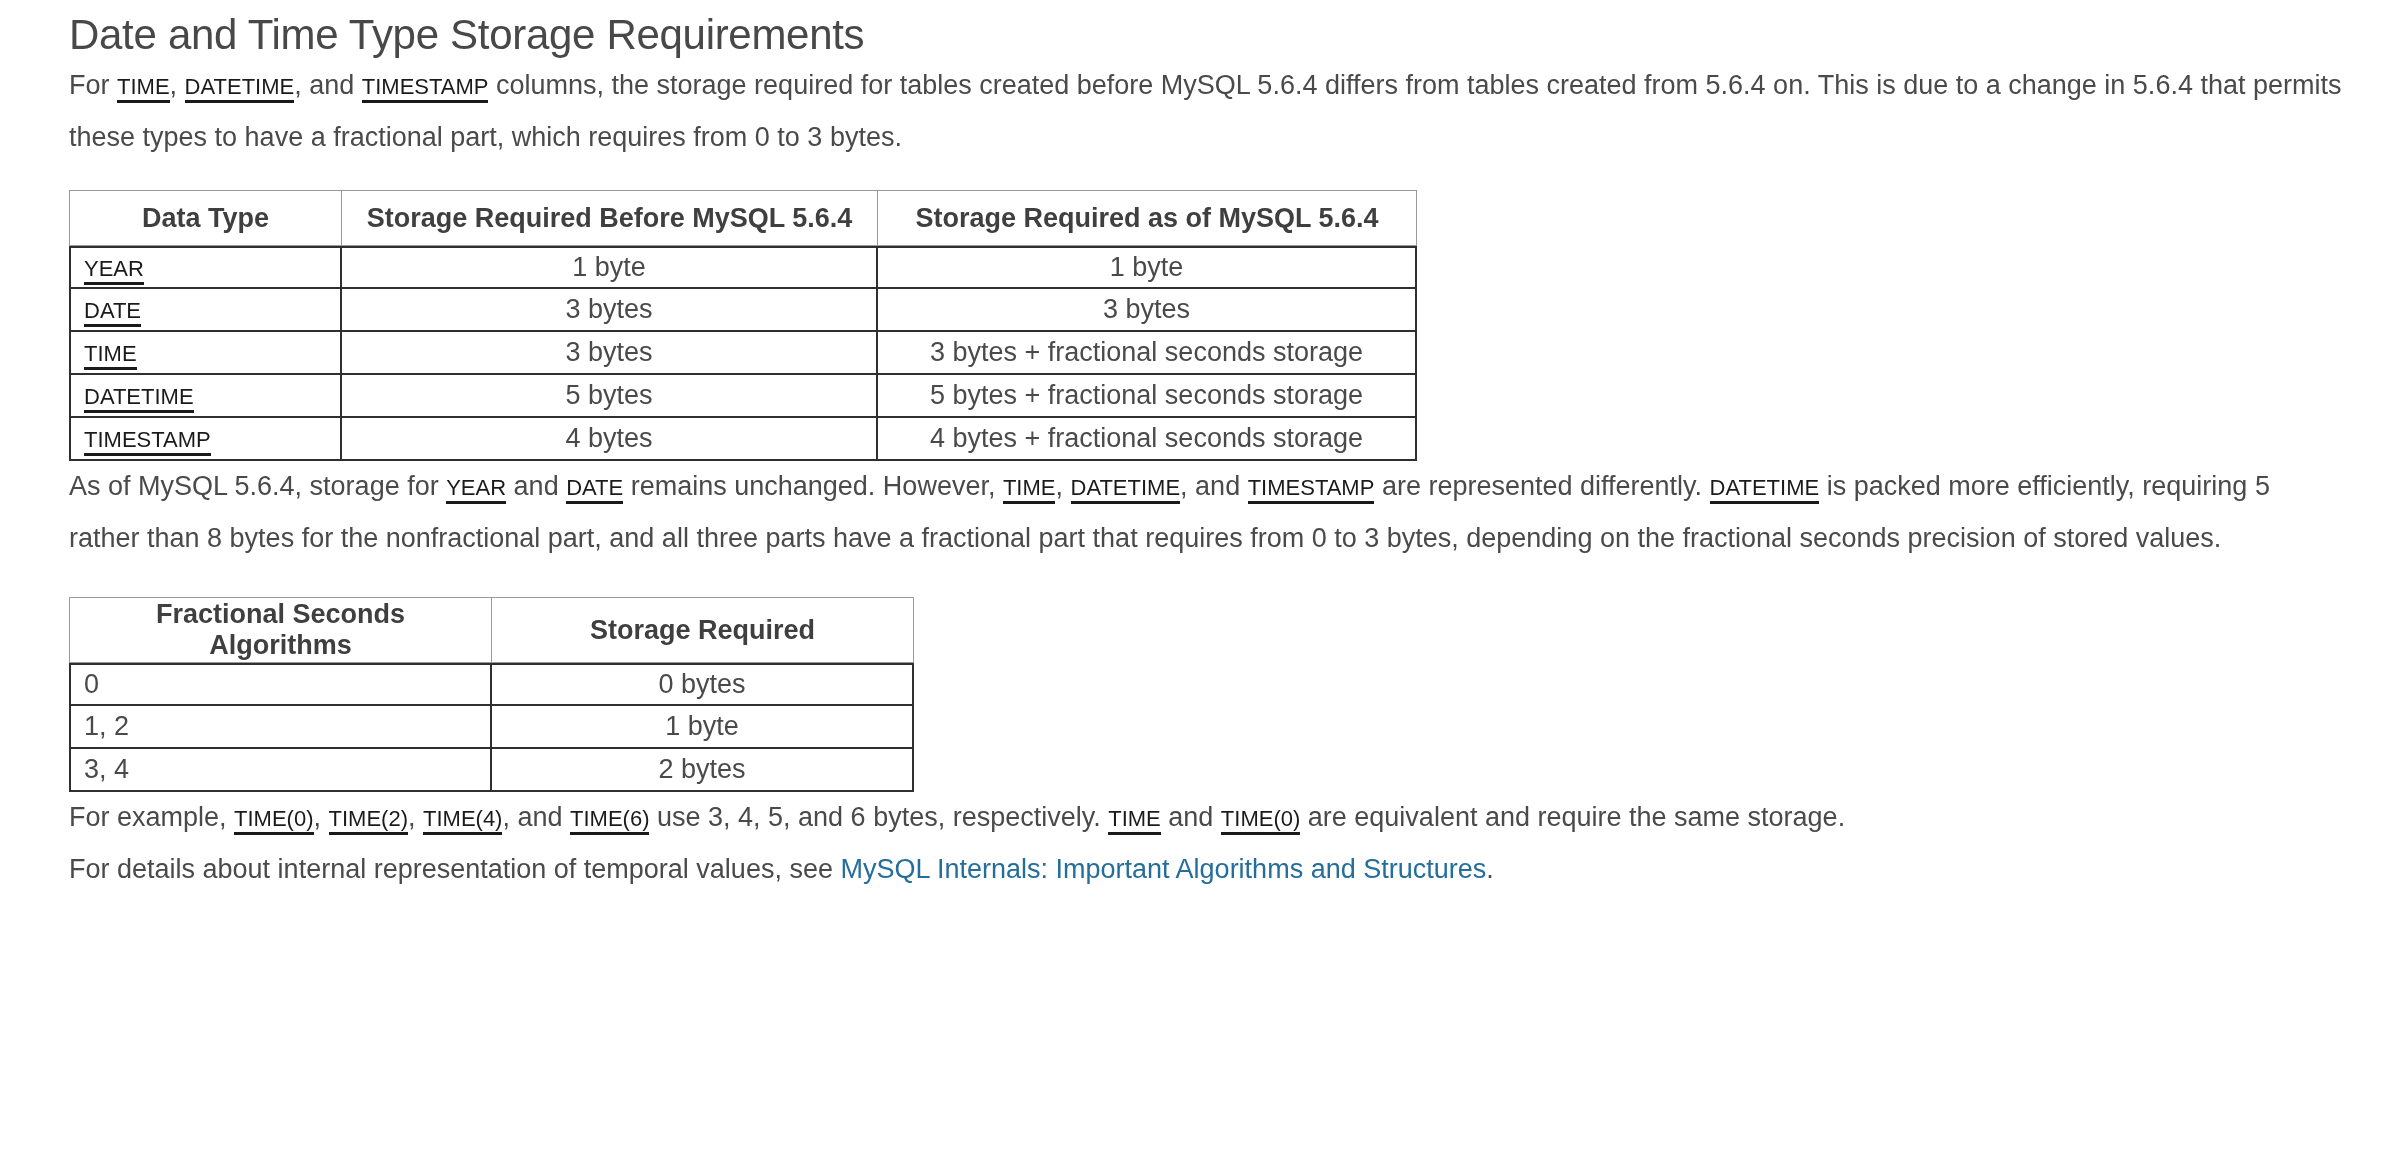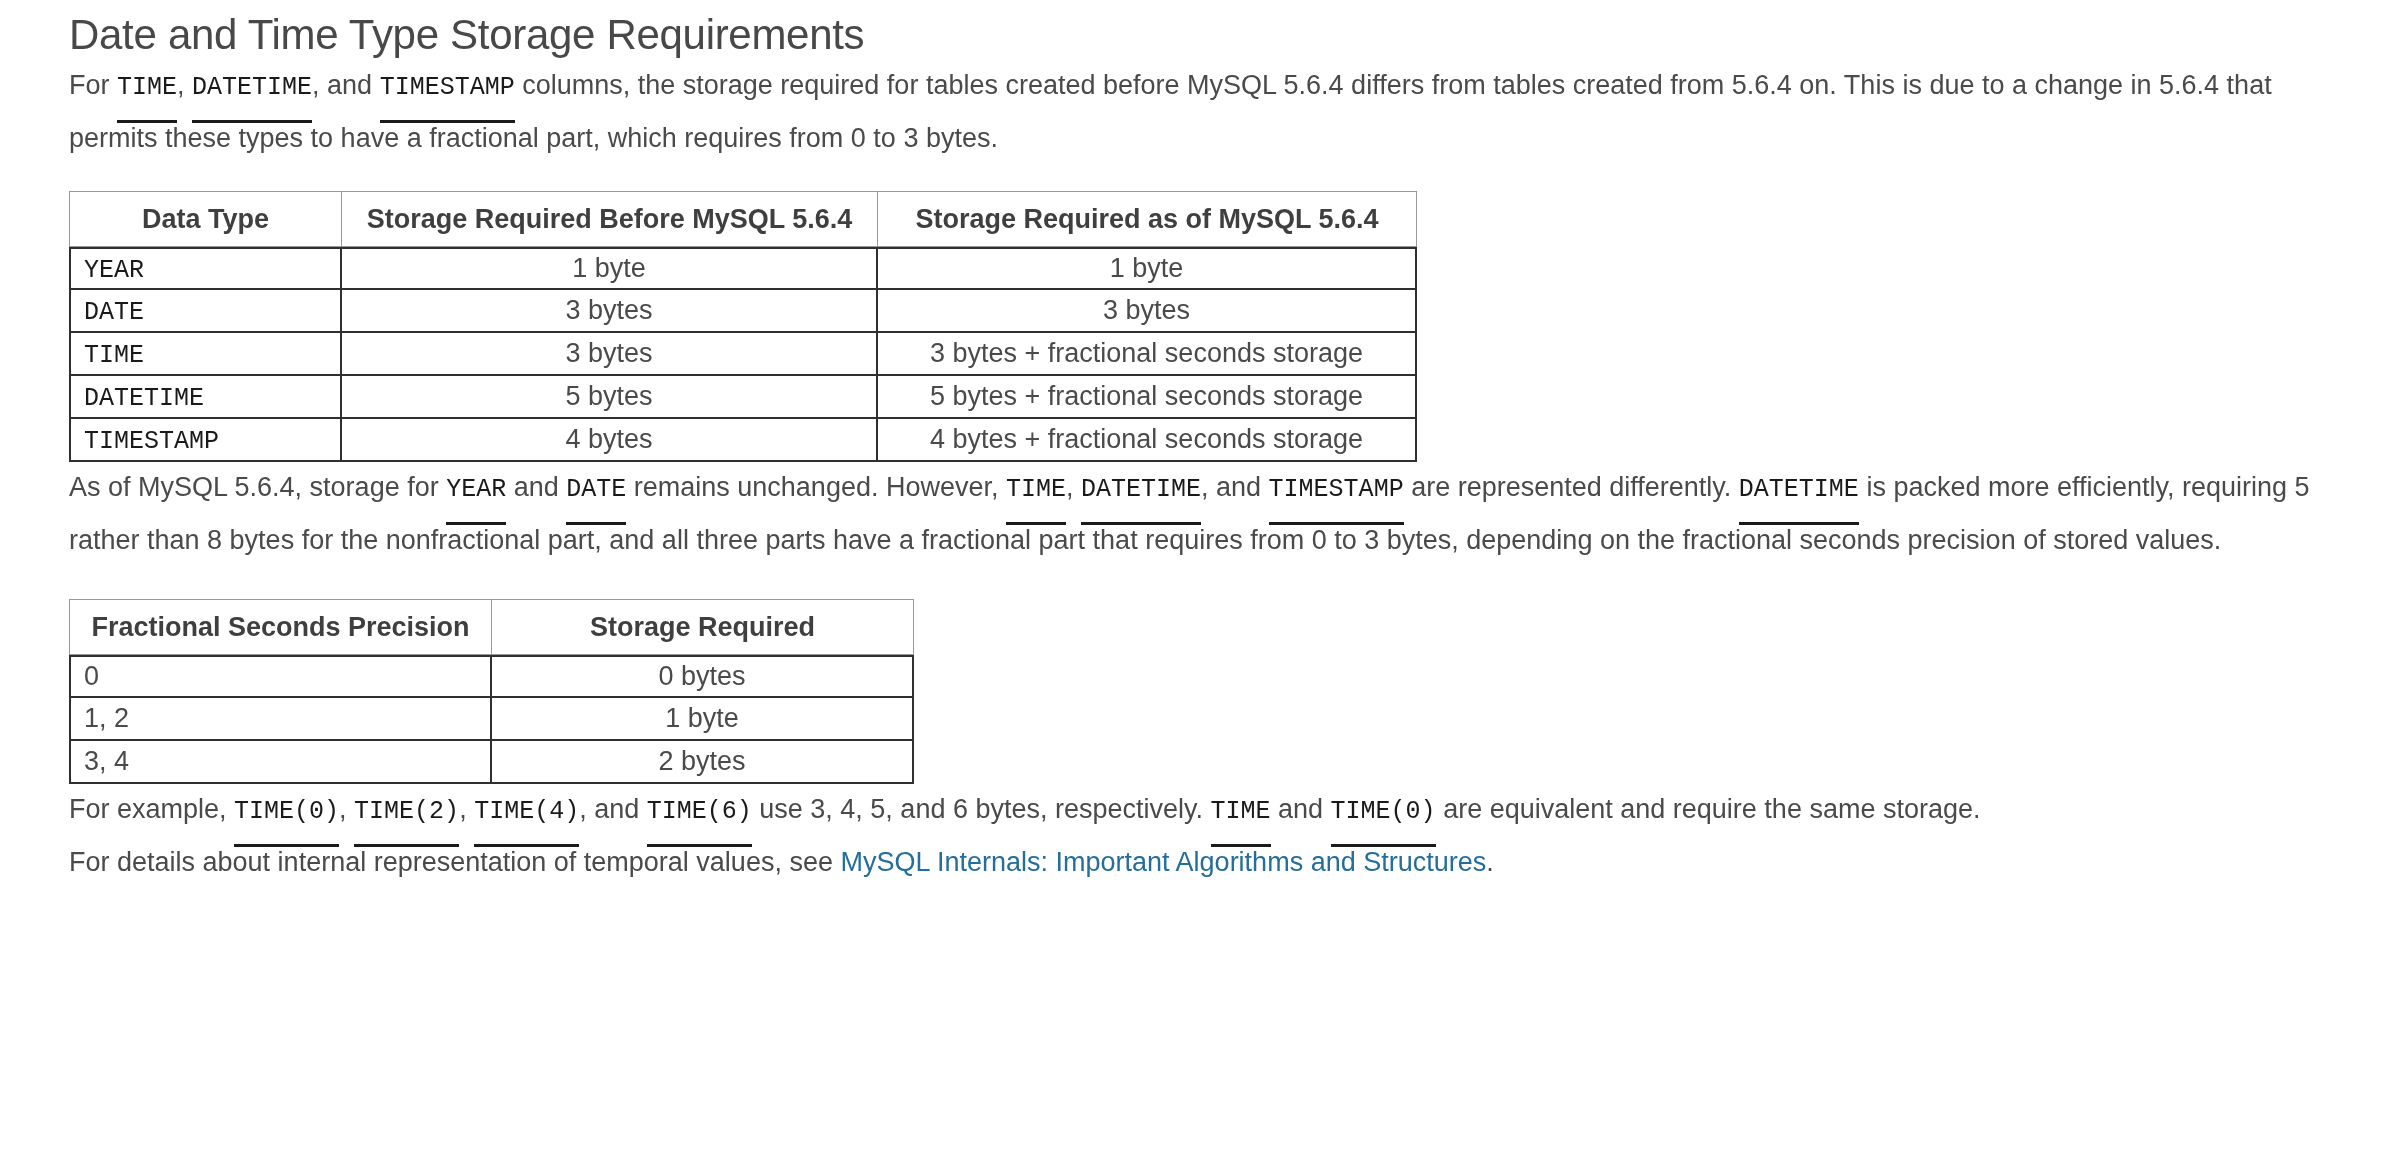--- a/index.html
+++ b/index.html
@@ -37,25 +37,25 @@
     width:2276px;
     font-size:27px;
     line-height:51px;
     color:var(--body-text);
   }
   .p1{margin-top:46px;}
   .p2{margin-top:38px;}
   .p3{margin-top:42px;}
   .p4{margin-top:31px;}
   code.literal{
-    font-family:Liberation Mono, monospace;
-    font-size:25px;
+    font-family:Liberation Sans, sans-serif;
+    font-size:22px;
     color:var(--code-text);
     border-bottom:3px solid var(--code-text);
-    padding-bottom:18px;
+    padding-bottom:1px;
     cursor:pointer;
   }
   a.xlink{
     color:var(--link);
     text-decoration:none;
     cursor:pointer;
   }
   table.doc-table{
     border-collapse:separate;
     border-spacing:0;
@@ -142,21 +142,21 @@
 
   <p class="para p2"><span>As of MySQL 5.6.4, storage for </span><code class="literal">YEAR</code><span> and </span><code class="literal">DATE</code><span> remains unchanged. However, </span><code class="literal">TIME</code><span>, </span><code class="literal">DATETIME</code><span>, and </span><code class="literal">TIMESTAMP</code><span> are represented differently. </span><code class="literal">DATETIME</code><span> is packed more efficiently, requiring 5 rather than 8 bytes for the nonfractional part, and all three parts have a fractional part that requires from 0 to 3 bytes, depending on the fractional seconds precision of stored values.</span></p>
 
   <table class="doc-table t2">
     <colgroup>
       <col style="width:423px">
       <col style="width:422px">
     </colgroup>
   <thead>
         <tr>
-          <th>Fractional Seconds Precision</th>
+          <th>Fractional Seconds Algorithms</th>
           <th>Storage Required</th>
         </tr>
       </thead>
       <tbody>
         <tr>
           <td><span>0</span></td>
           <td><span>0 bytes</span></td>
         </tr>
         <tr>
           <td><span>1, 2</span></td>

